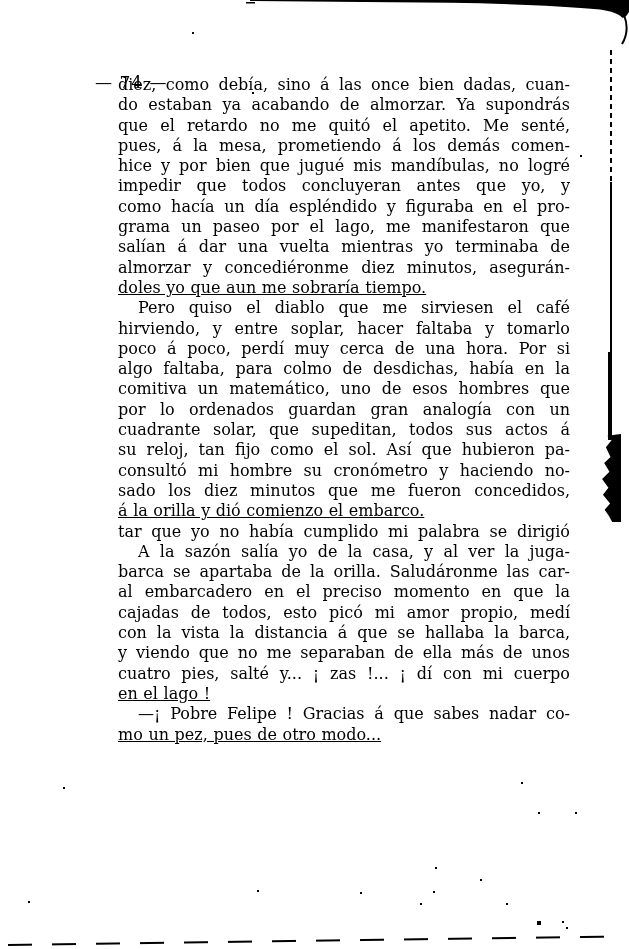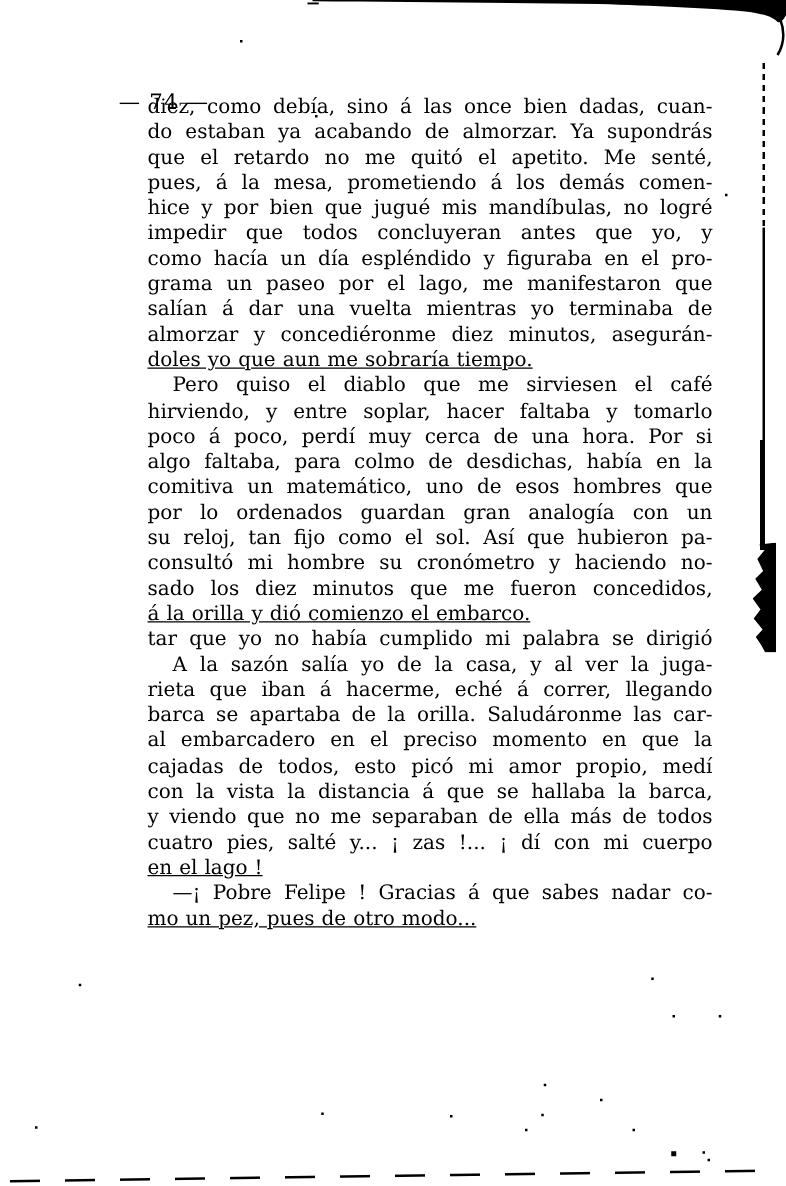--- a/index.html
+++ b/index.html
@@ -108,35 +108,35 @@
       <div class="ln end">doles yo que aun me sobraría tiempo.</div>
     </div>
 
     <div>
       <div class="ln ind">Pero quiso el diablo que me sirviesen el café</div>
       <div class="ln">hirviendo, y entre soplar, hacer faltaba y tomarlo</div>
       <div class="ln">poco á poco, perdí muy cerca de una hora. Por si</div>
       <div class="ln">algo faltaba, para colmo de desdichas, había en la</div>
       <div class="ln">comitiva un matemático, uno de esos hombres que</div>
       <div class="ln">por lo ordenados guardan gran analogía con un</div>
+      <div class="ln">cuadrante solar, que supeditan, todos sus actos á</div>
       <div class="ln">su reloj, tan fijo como el sol. Así que hubieron pa-</div>
       <div class="ln">consultó mi hombre su cronómetro y haciendo no-</div>
       <div class="ln">sado los diez minutos que me fueron concedidos,</div>
       <div class="ln end">á la orilla y dió comienzo el embarco.</div>
       <div class="ln">tar que yo no había cumplido mi palabra se dirigió</div>
     </div>
 
     <div>
       <div class="ln ind">A la sazón salía yo de la casa, y al ver la juga-</div>
-      <div class="ln">rieta que iban á hacerme, eché á correr, llegando</div>
       <div class="ln">barca se apartaba de la orilla. Saludáronme las car-</div>
       <div class="ln">al embarcadero en el preciso momento en que la</div>
       <div class="ln">cajadas de todos, esto picó mi amor propio, medí</div>
       <div class="ln">con la vista la distancia á que se hallaba la barca,</div>
-      <div class="ln">y viendo que no me separaban de ella más de todos</div>
+      <div class="ln">y viendo que no me separaban de ella más de unos</div>
       <div class="ln">cuatro pies, salté y... ¡ zas !... ¡ dí con mi cuerpo</div>
       <div class="ln end">en el lago !</div>
     </div>
 
     <div>
       <div class="ln ind">—¡ Pobre Felipe ! Gracias á que sabes nadar co-</div>
       <div class="ln end">mo un pez, pues de otro modo...</div>
     </div>
 
   </div>

